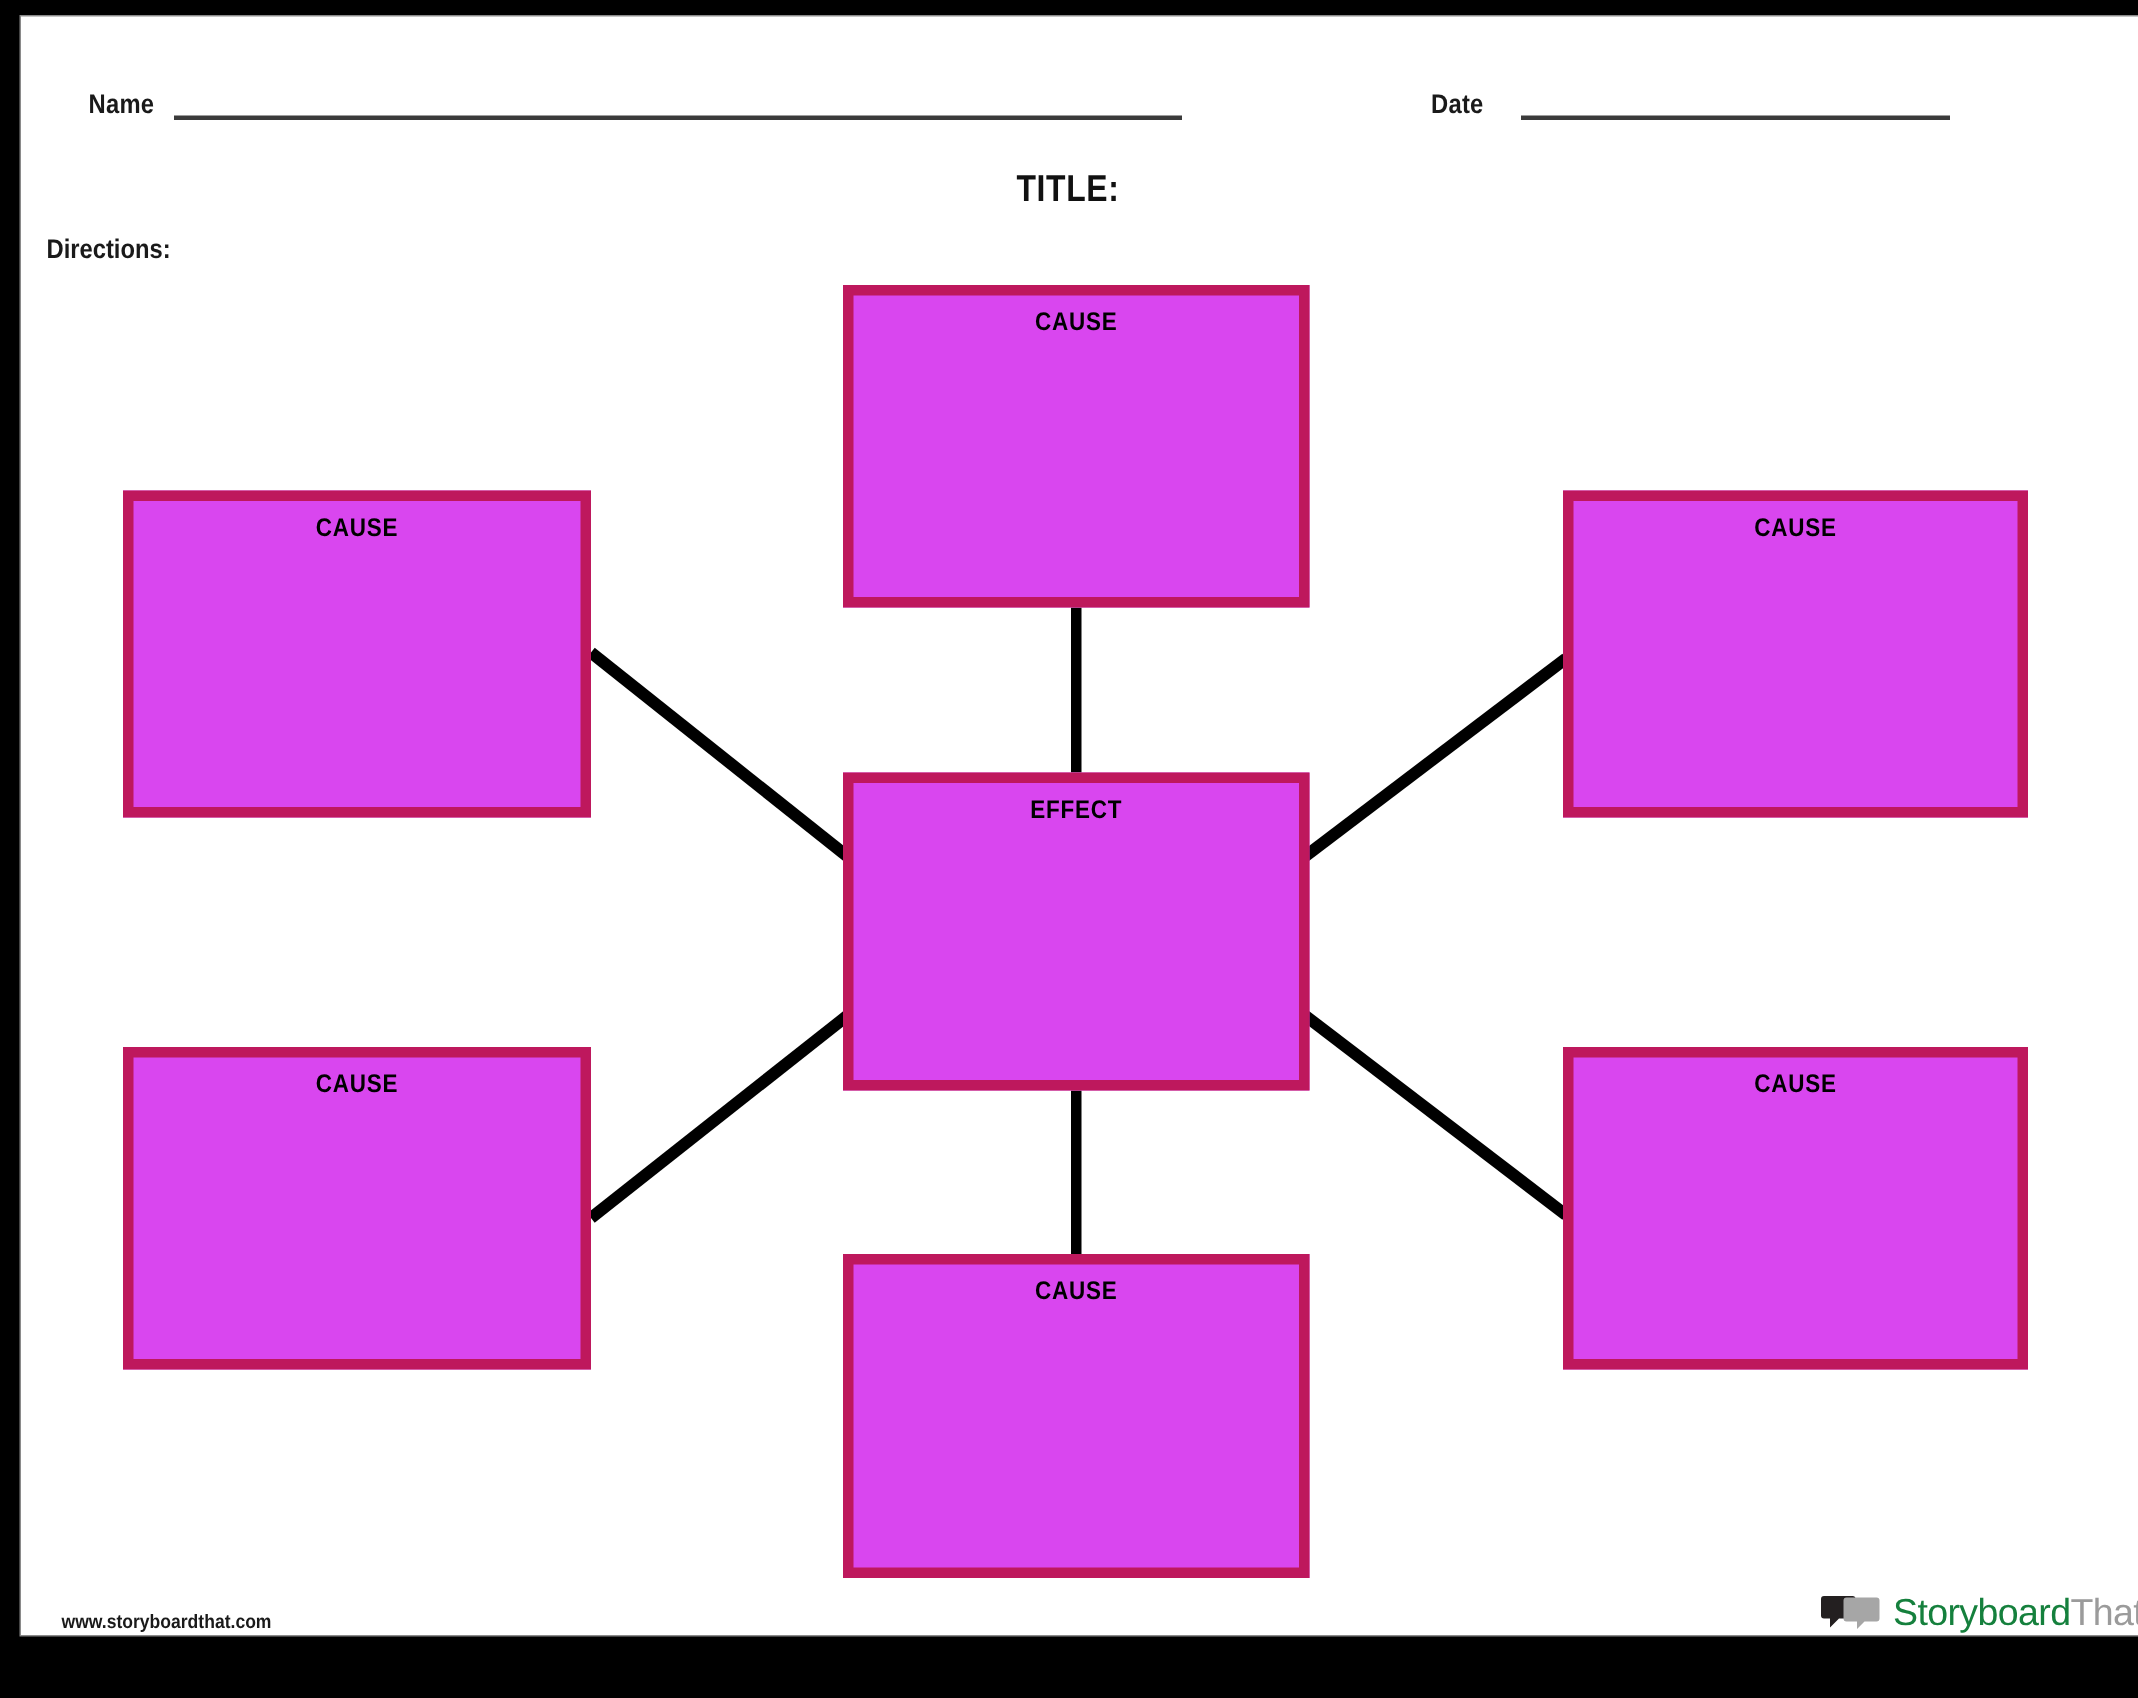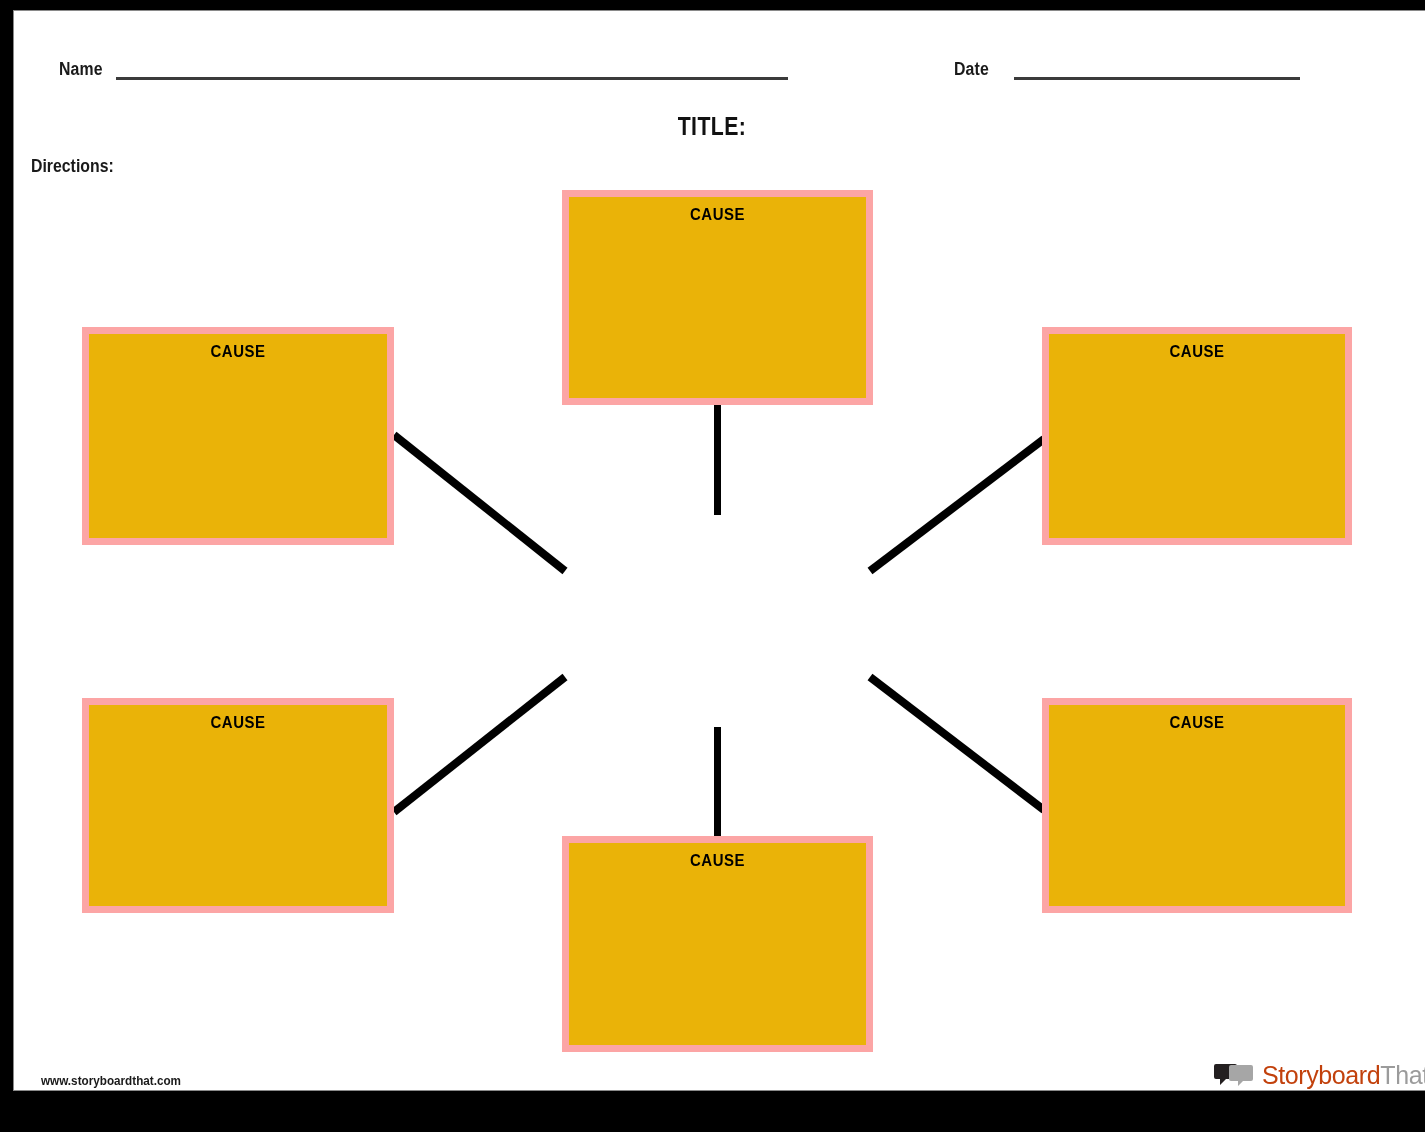--- a/index.html
+++ b/index.html
@@ -96,22 +96,22 @@
     position: absolute;
     left: 0;
     top: 0;
     width: 1396px;
     height: 1079px;
   }
 
   .node {
     position: absolute;
     box-sizing: border-box;
-    border: 7px solid #fca5a5;
-    background: #eab308;
+    border: 7px solid #be185d;
+    background: #d946ef;
     z-index: 2;
   }
   .node-label {
     position: absolute;
     left: 0;
     top: 8px;
     width: 100%;
     text-align: center;
     font-weight: bold;
     font-size: 17px;
@@ -156,21 +156,21 @@
     width: 40px;
     height: 26px;
     flex: none;
   }
   #logo-wordmark {
     font-size: 25px;
     letter-spacing: -0.4px;
     white-space: nowrap;
     line-height: 1;
   }
-  .logo-word-dark { color: #c2410c; margin-top: 30px; }
+  .logo-word-dark { color: #15803d; margin-top: 30px; }
   .logo-word-gray { color: #9b9b9b; }
 </style>
 </head>
 <body>
 
 <div id="page">
   <div id="sheet">
 
     <div class="field-label" id="name-label">Name</div>
     <div class="field-rule" id="name-rule"></div>
@@ -216,20 +216,23 @@
       </div>
 
       <div class="node" id="node-cause-right-bottom">
         <div class="node-label">CAUSE</div>
       </div>
 
       <div class="node" id="node-cause-bottom">
         <div class="node-label">CAUSE</div>
       </div>
 
+      <div class="node" id="node-effect">
+        <div class="node-label">EFFECT</div>
+      </div>
 
     </div>
 
     <div id="footer-url">www.storyboardthat.com</div>
 
     <div id="logo">
       <div id="logo-mark">
         <svg viewBox="0 0 40 26" width="40" height="26" aria-hidden="true">
           <path d="M2 2 h19 a2 2 0 0 1 2 2 v11 a2 2 0 0 1 -2 2 h-9 l-6 6 v-6 h-4 a2 2 0 0 1 -2 -2 v-11 a2 2 0 0 1 2 -2 z" fill="#231f20"></path>
           <path d="M17 3 h20 a2 2 0 0 1 2 2 v12 a2 2 0 0 1 -2 2 h-8 l-5 5 v-5 h-7 a2 2 0 0 1 -2 -2 v-12 a2 2 0 0 1 2 -2 z" fill="#a6a6a6"></path>

